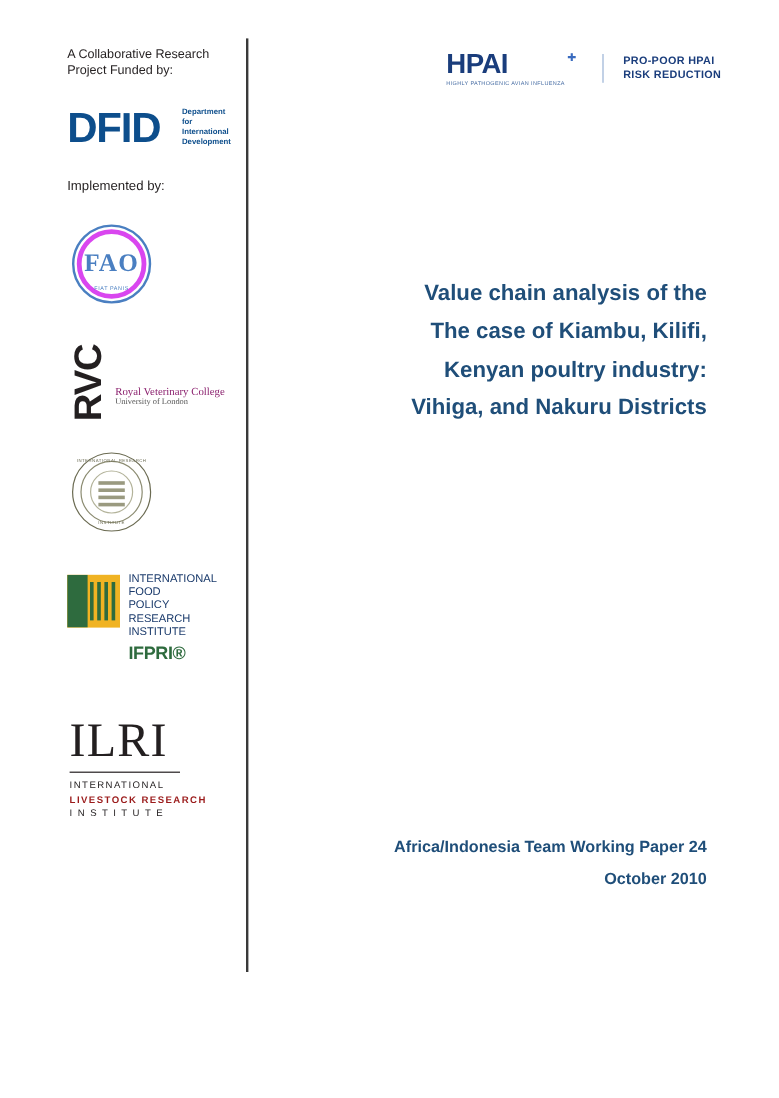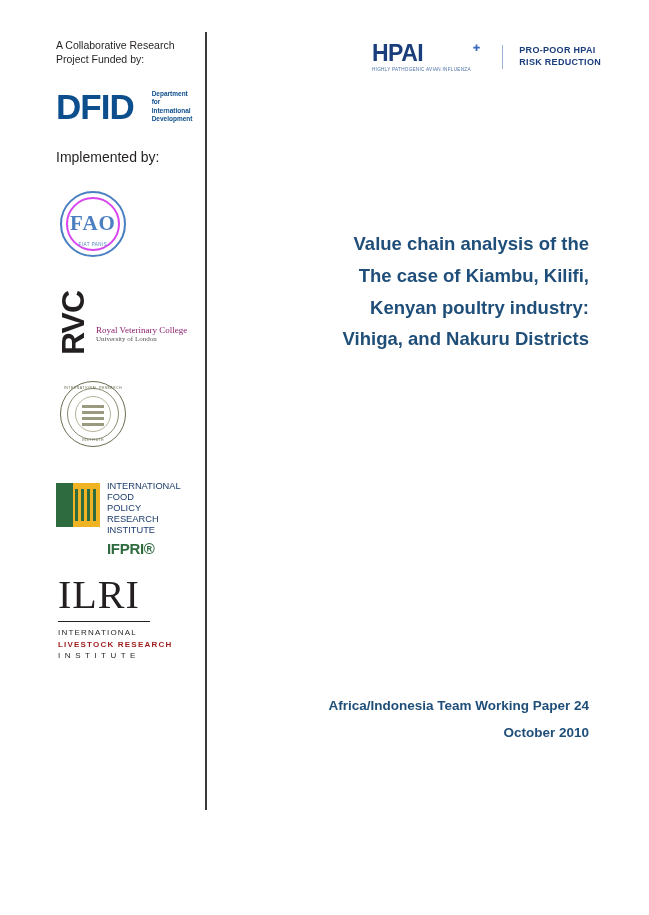--- a/index.html
+++ b/index.html
@@ -64,38 +64,38 @@
   .dfid-sub {
     font-size: 6.5px;
     font-weight: bold;
     color: #0d4e8c;
     line-height: 1.25;
     padding-bottom: 4px;
   }
 
   .implemented {
     margin-top: 22px;
-    font-size: 14px;
+    font-size: 11px;
     color: #231f20;
   }
 
   
   .logo-block { margin-top: 26px; }
   .fao-circle {
     width: 62px; height: 62px;
     border-radius: 50%;
     border: 2.5px solid #4a7fc1;
     position: relative;
     margin-left: 4px;
     display: flex; align-items: center; justify-content: center;
   }
   .fao-inner {
     width: 50px; height: 50px;
     border-radius: 50%;
-    border: 2px solid #d946ef;
+    border: 4px solid #d946ef;
     display: flex; align-items: center; justify-content: center;
     position: relative;
   }
   .fao-letters {
     font-family: "Liberation Serif", serif;
     font-size: 21px;
     font-weight: bold;
     color: #4a7fc1;
     letter-spacing: 1px;
   }
@@ -217,21 +217,21 @@
   .ifpri-abbr {
     margin-top: 4px;
     font-size: 15px;
     font-weight: bold;
     color: #2e6b3e;
     letter-spacing: -0.3px;
   }
 
   
   .ilri {
-    margin-top: 18px;
+    margin-top: 44px;
     margin-left: 2px;
   }
   .ilri-word {
     font-family: "Liberation Serif", serif;
     font-size: 40px;
     color: #231f20;
     letter-spacing: 1px;
     line-height: 1;
   }
   .ilri-rule {

